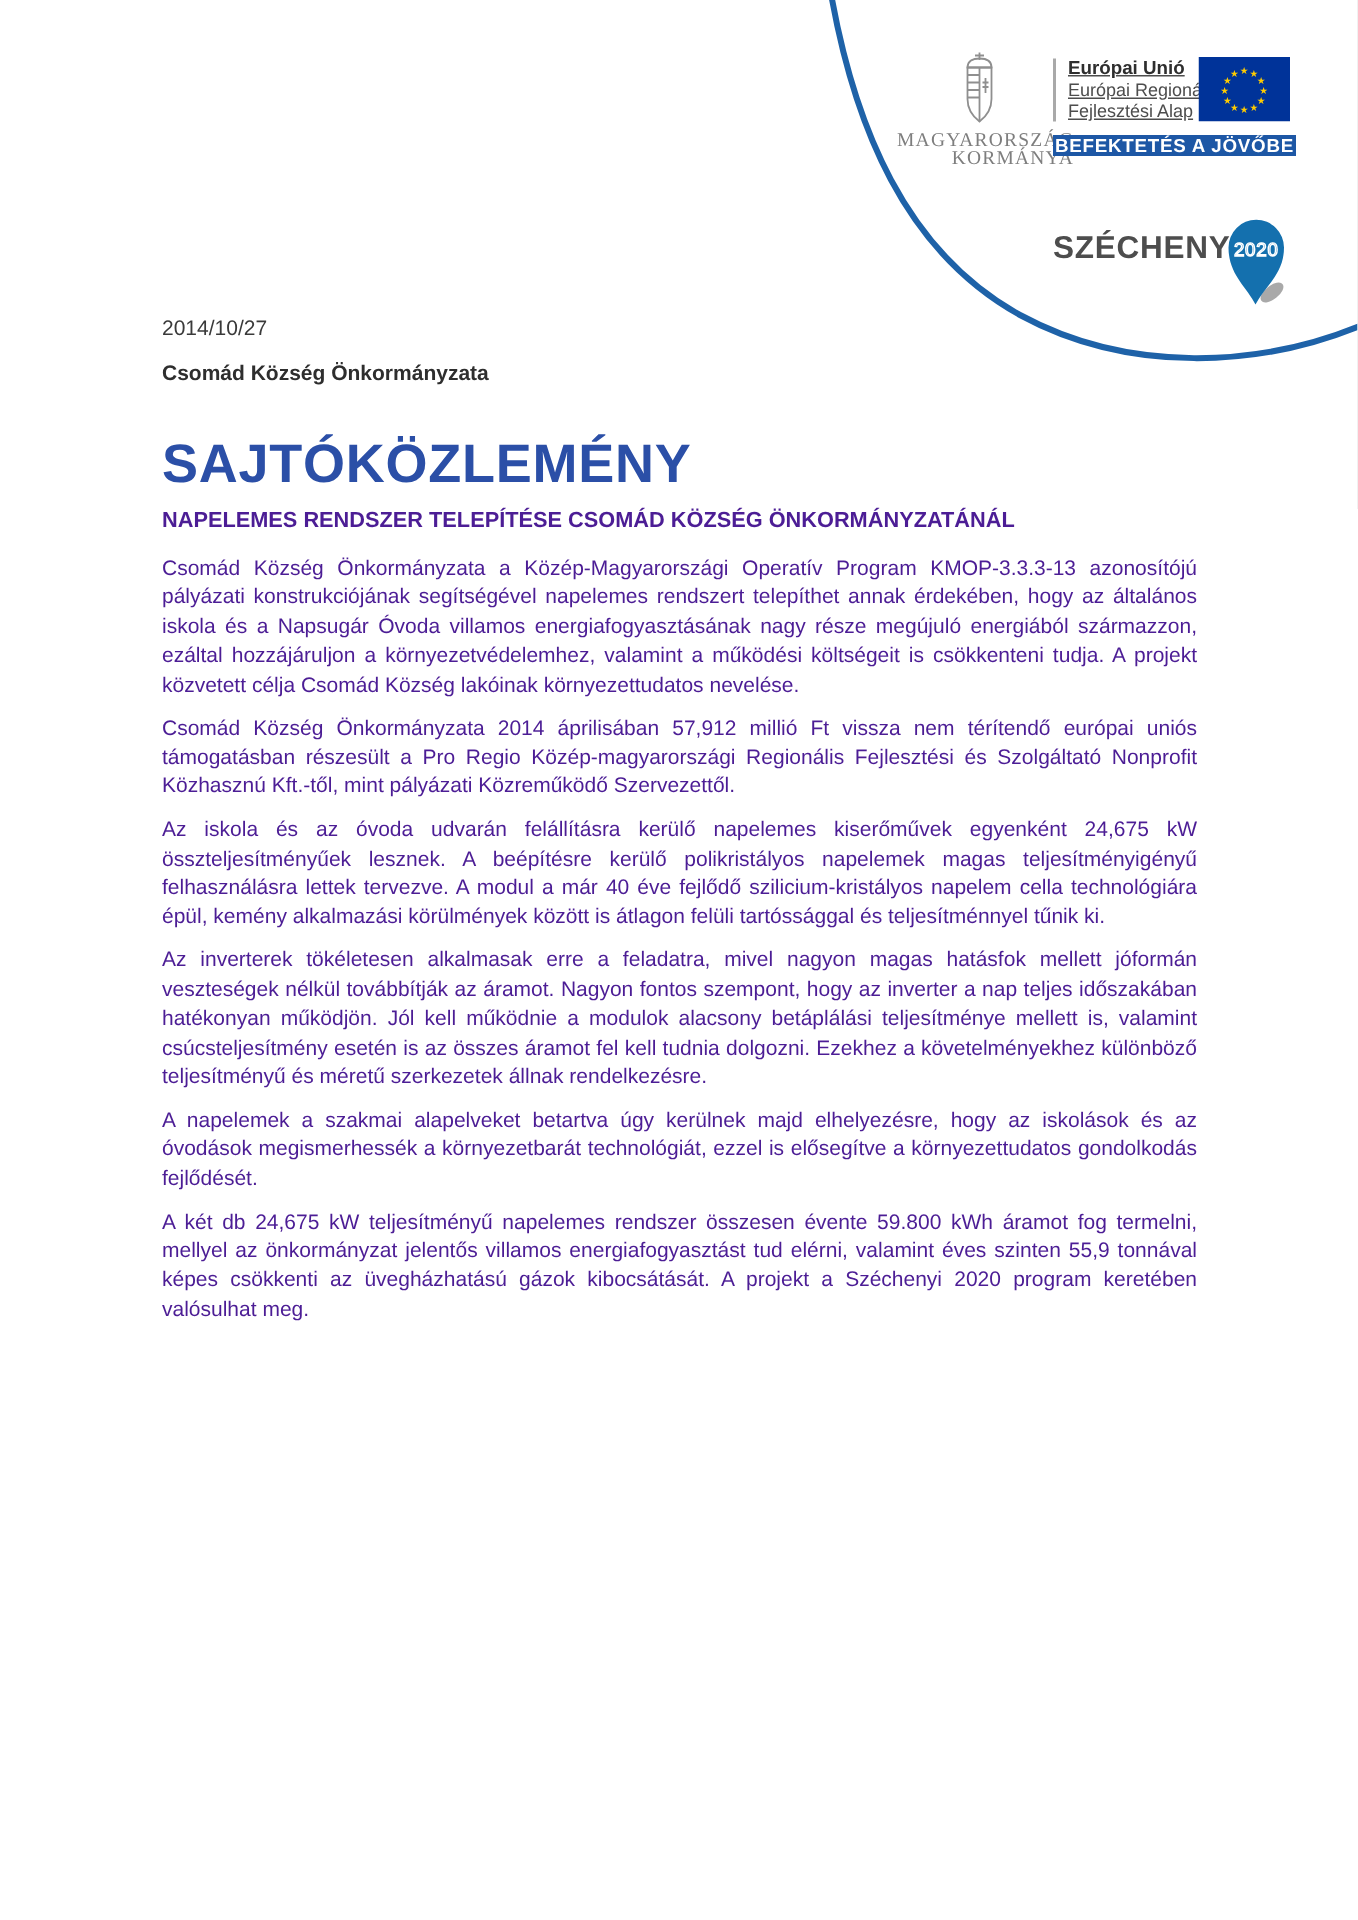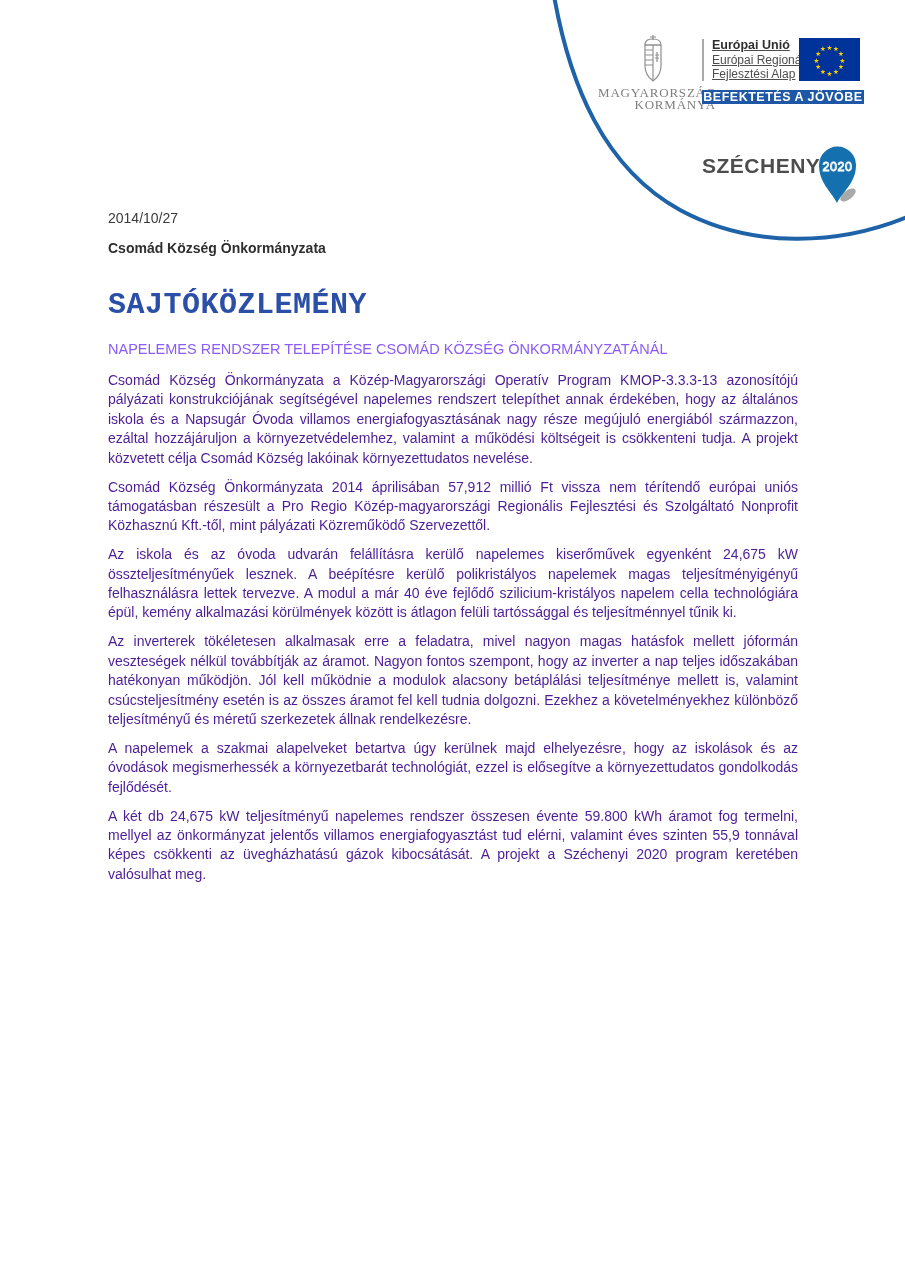--- a/index.html
+++ b/index.html
@@ -44,24 +44,24 @@
     position:absolute; left:2px; top:14px;
     font-size:21px; font-weight:bold; color:#4d4d4d; letter-spacing:0.5px;
   }
   .sz-pin { position:absolute; left:116px; top:2px; }
 
   
   main { position:absolute; left:108px; top:210px; width:690px; }
   .doc-date { font-size:14px; color:#3a3a3a; margin:0 0 14px 0; }
   .doc-org  { font-size:14px; font-weight:bold; color:#2e2e2e; margin:0 0 32px 0; }
   .doc-title {
-    font-size:30px; font-weight:bold; color:#2b4fa7;
-    letter-spacing:0.5px; margin:0 0 19px 0;font-family:Liberation Mono, monospace;
+    font-size:36px; font-weight:bold; color:#2b4fa7;
+    letter-spacing:0.5px; margin:0 0 9px 0;
   }
-  .doc-headline { font-size:14.5px; font-weight:normal; color:#8b5cf6; margin:0 0 14px 0; }
+  .doc-headline { font-size:14.5px; font-weight:bold; color:#4c1d95; margin:0 0 14px 0; }
   .doc-lead {
     font-size:14.5px; font-weight:bold; color:#2e2e2e;
     line-height:19.5px; text-align:justify; margin:0 0 38px 0;
   }
   .body-p {
     font-size:14px; line-height:19.4px; color:#4c1d95;
     text-align:justify; margin:0 0 9.5px 0;
   }
 </style>
 </head>

